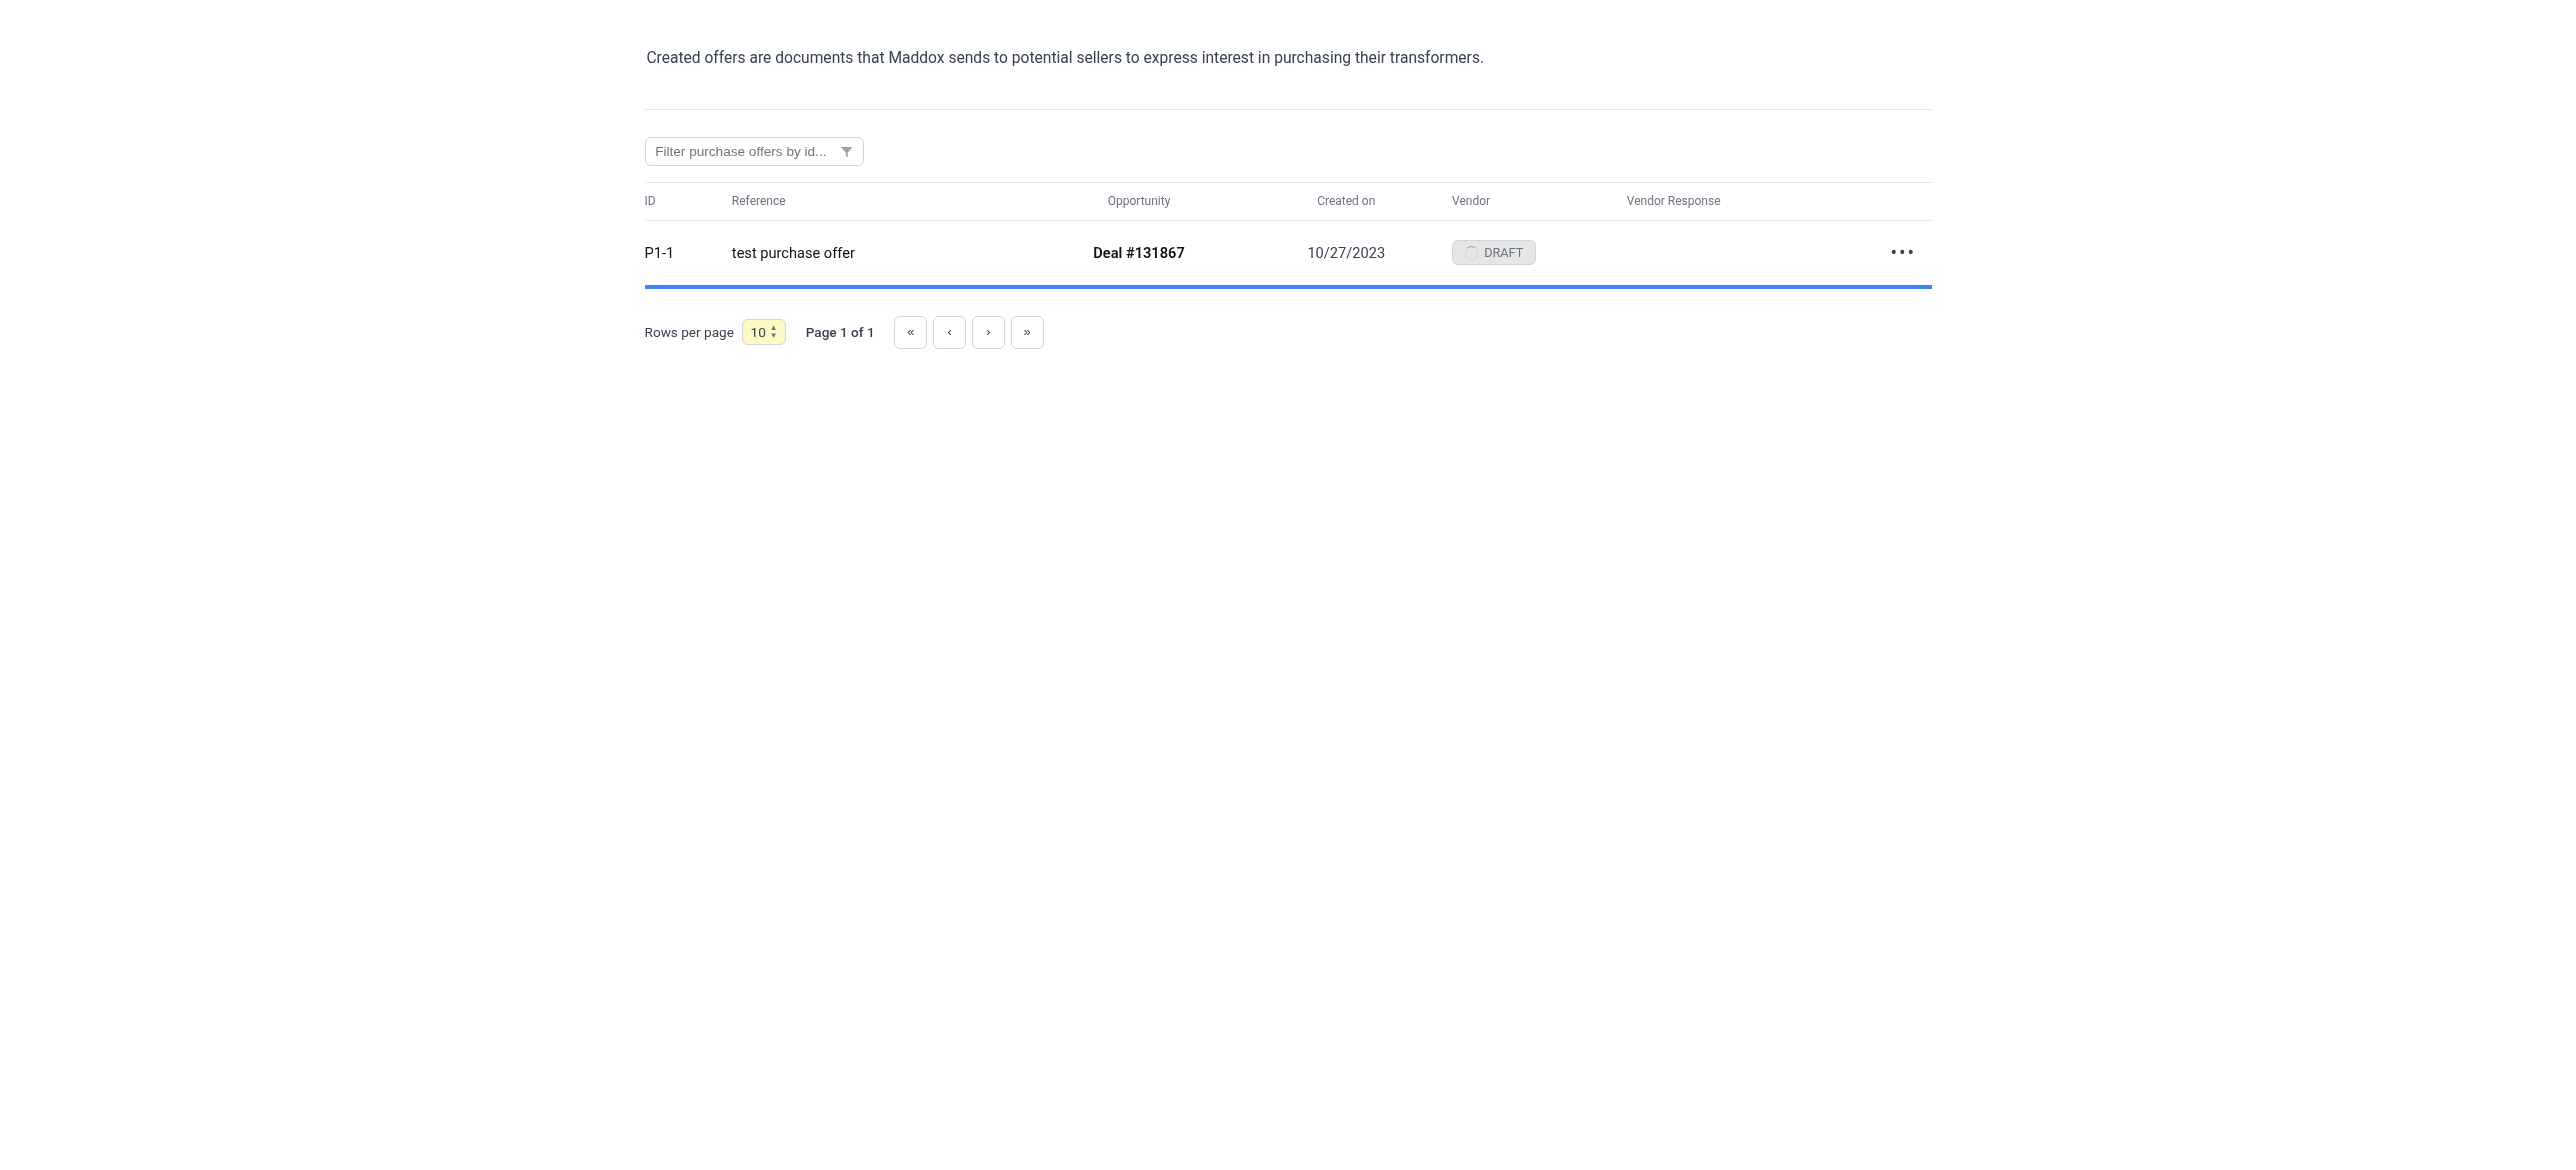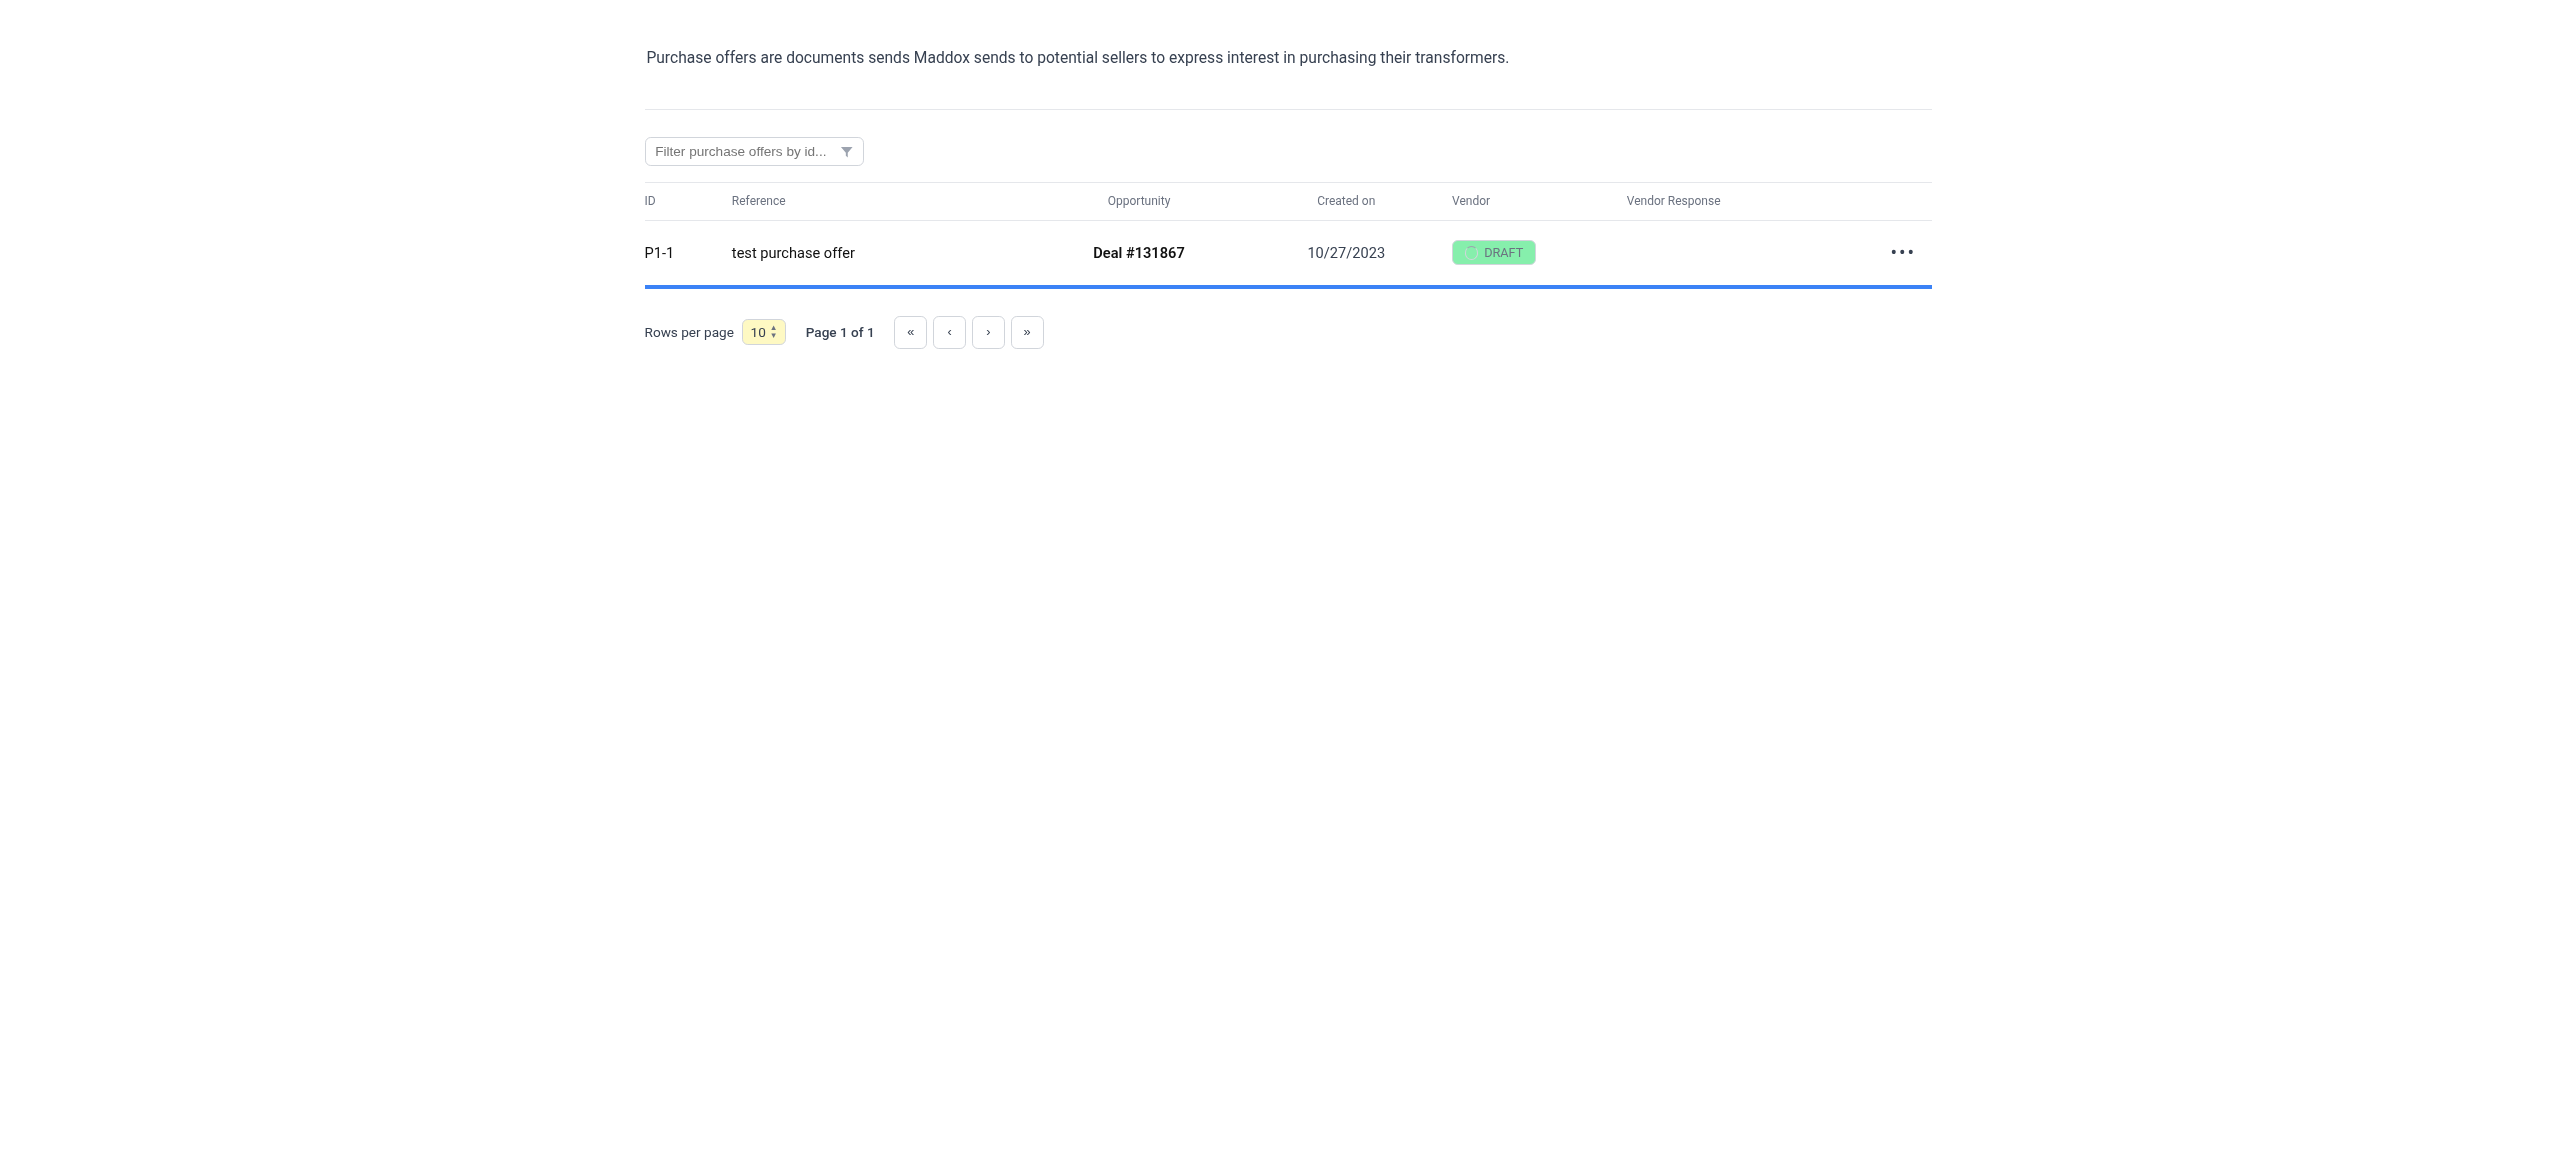--- a/index.html
+++ b/index.html
@@ -155,21 +155,21 @@
     
     .status-badge {
       display: inline-flex;
       align-items: center;
       gap: 5.8px;
       border: 1px solid #d1d5db;
       border-radius: 5.8px;
       padding: 3.9px 11.7px;
       font-size: 12.7px;
       color: #6b7280;
-      background: #86efac;
+      background: #e5e5e5;
     }
 
     .status-badge .spin-icon {
       width: 13.6px;
       height: 13.6px;
       border: 1.9px solid #d1d5db;
       border-top-color: #9ca3af;
       border-radius: 50%;
     }
 
@@ -234,21 +234,21 @@
       font-size: 12.7px;
       color: #374151;
     }
   </style>
 </head>
 <body>
 
 <div class="page-wrapper">
 
   <div class="header-section">
-    <p class="page-description">Purchase offers are documents sends Maddox sends to potential sellers to express interest in purchasing their transformers.</p>
+    <p class="page-description">Created offers are documents that Maddox sends to potential sellers to express interest in purchasing their transformers.</p>
   </div>
 
   <div class="filter-section">
     <div class="filter-input-wrapper">
       <input class="filter-input" type="text" placeholder="Filter purchase offers by id..." style="">
       <span class="filter-icon">
 
         <svg width="13.6" height="13.6" viewBox="0 0 14 14" fill="none" xmlns="http://www.w3.org/2000/svg">
           <polygon points="1,2 13,2 8,8 8,13 6,11 6,8" fill="#9ca3af"></polygon>
         </svg>

